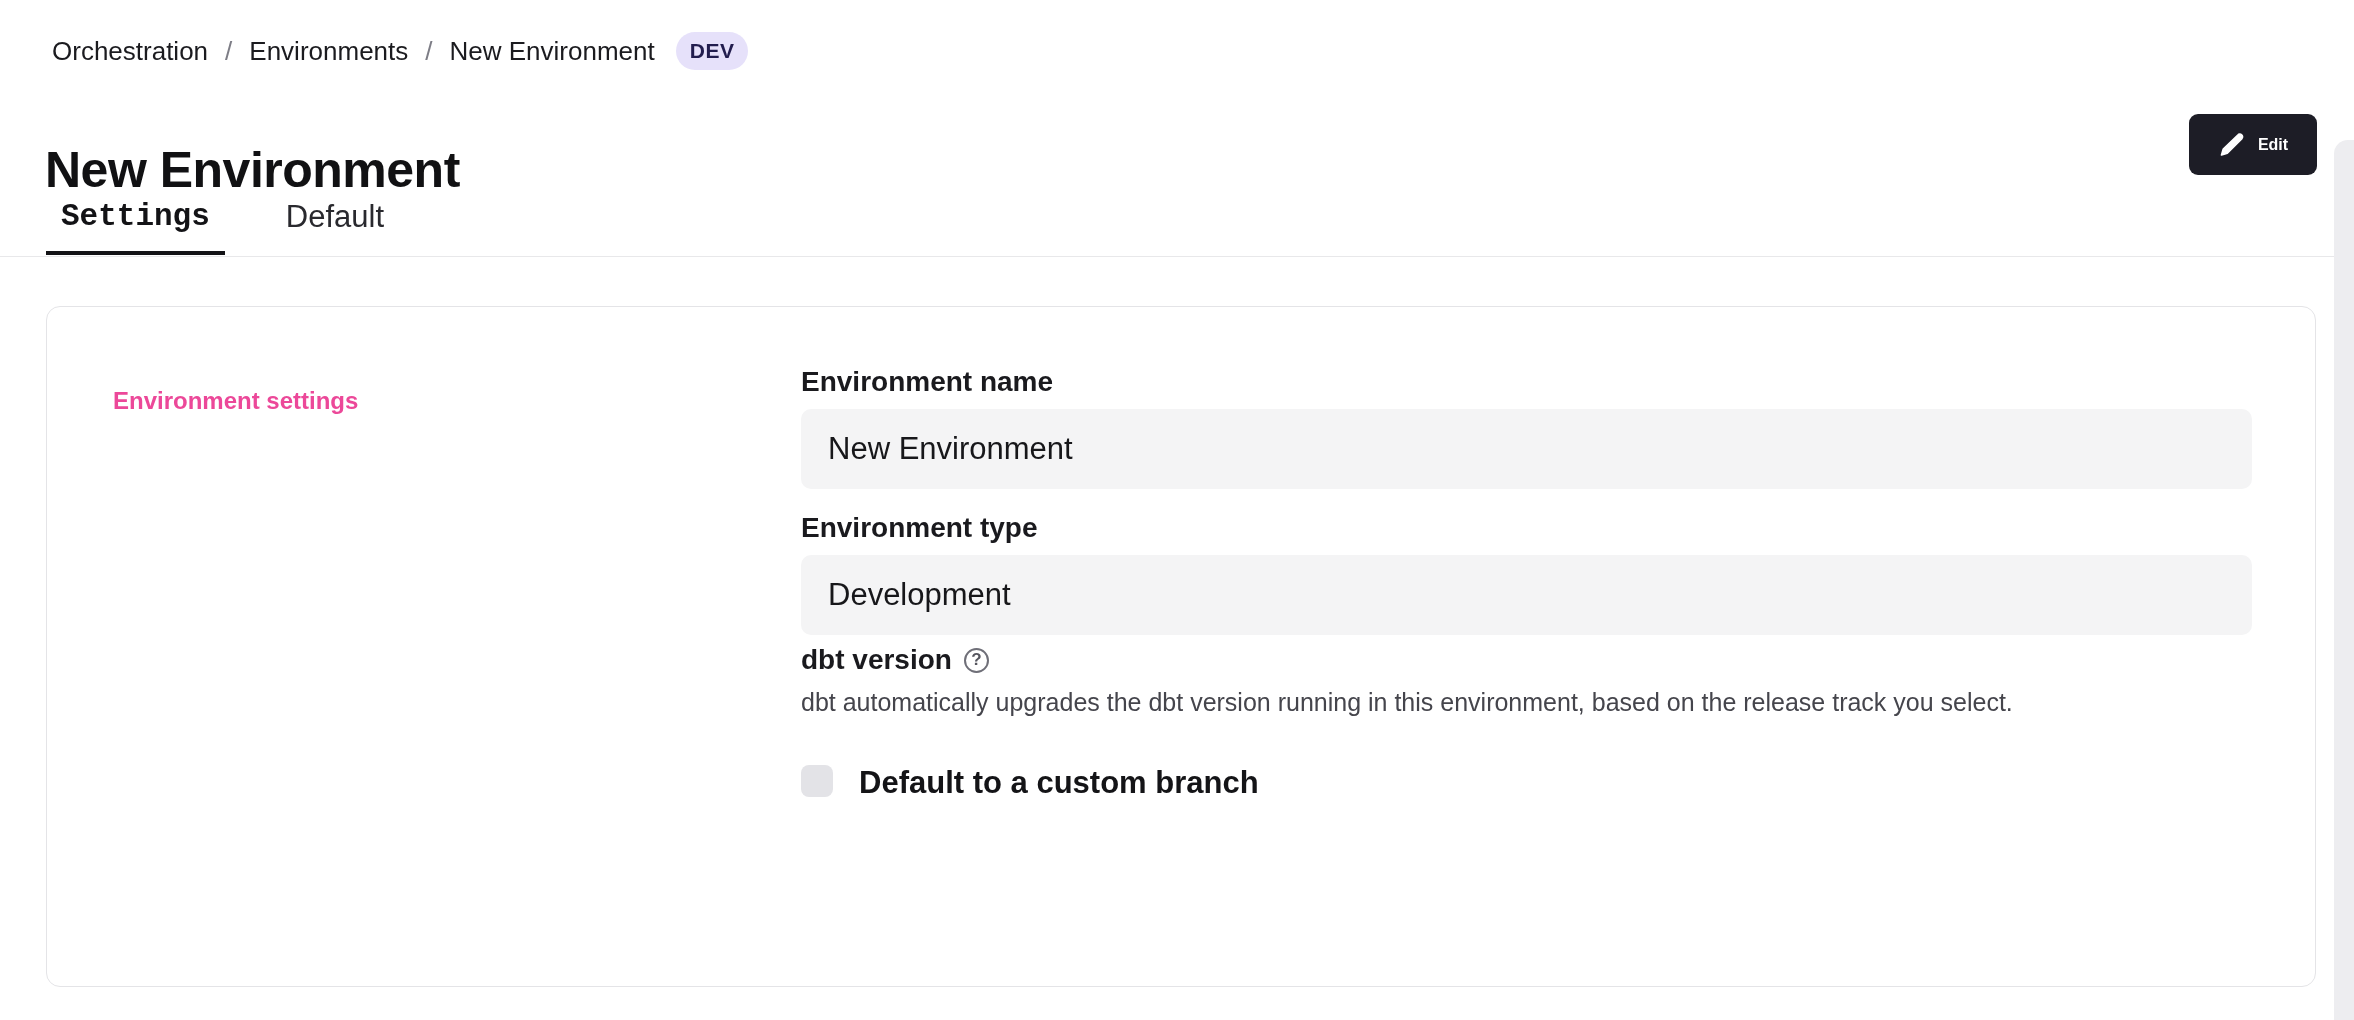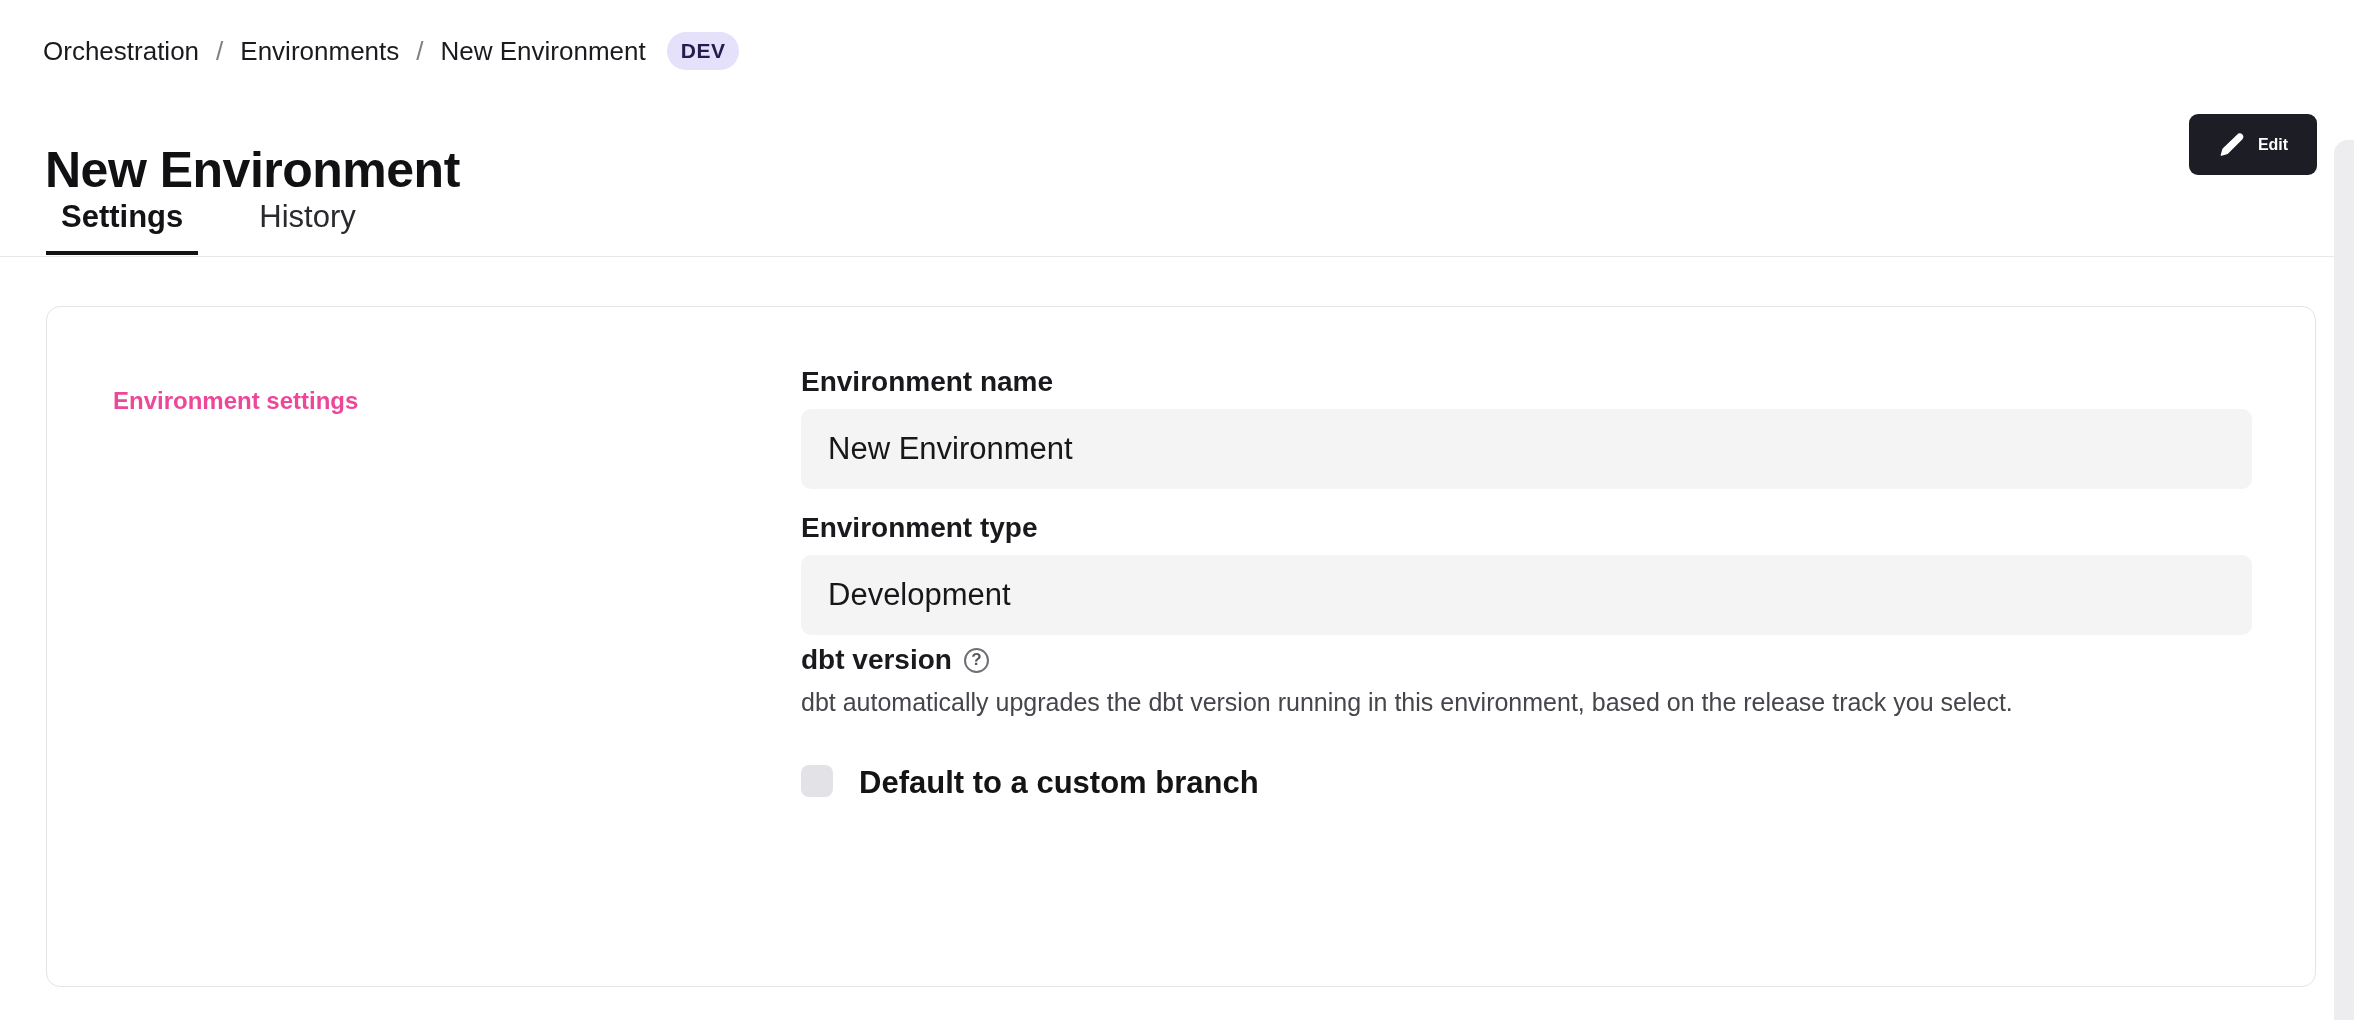--- a/index.html
+++ b/index.html
@@ -8,21 +8,21 @@
     width: 2354px; height: 1020px;
     background: #ffffff;
     font-family: "Liberation Sans", sans-serif;
     color: #18181b;
     position: relative;
     overflow: hidden;
   }
 
   
   .breadcrumb {
-    position: absolute; left: 43px; top: 32px;
+    position: absolute; left: 52px; top: 32px;
     display: flex; align-items: center; gap: 17px;
     font-size: 26px; color: #1b1b1f;
   }
   .crumb { cursor: pointer; }
   .crumb-sep { color: #7d7d86; }
   .env-badge {
     background: #e6e1fa; color: #221d4e;
     font-size: 21px; font-weight: 700; letter-spacing: 0.5px;
     padding: 7px 14px; border-radius: 19px; margin-left: 4px;
   }
@@ -44,21 +44,21 @@
   }
   .edit-btn svg { display: block; }
 
   
   .tabs {
     position: absolute; left: 46px; top: 200px;
     display: flex; gap: 46px;
     font-size: 31px; line-height: 34px;
   }
   .tab { padding: 0 15px 17px 15px; cursor: pointer; }
-  .tab-active { font-weight: 600; color: #131316; border-bottom: 4px solid #131316; }
+  .tab-active { font-weight: 600; color: #131316; border-bottom: 4px solid #131316; font-family: Liberation Mono, monospace; }
   .tab-inactive { font-weight: 400; color: #29292e; }
   .tabs-divider {
     position: absolute; left: 0; top: 256px;
     width: 2354px; height: 1px; background: #e8e8ea;
   }
 
   
   .right-strip {
     position: absolute; right: 0; top: 140px; bottom: 0;
     width: 20px; background: #ededf0;
@@ -133,21 +133,21 @@
 
 <button class="edit-btn">
   <svg width="28" height="28" viewBox="0 0 24 24" fill="none" aria-hidden="true">
     <path d="M17 3.5a2.3 2.3 0 0 1 3.5 3L8 19 3 20.5 4.5 15.5 17 3.5z" fill="#ffffff" stroke="#ffffff" stroke-width="1.4" stroke-linejoin="round"></path>
   </svg>
   <span>Edit</span>
 </button>
 
 <div class="tabs">
   <div class="tab tab-active">Settings</div>
-  <div class="tab tab-inactive">History</div>
+  <div class="tab tab-inactive">Default</div>
 </div>
 <div class="tabs-divider"></div>
 
 <div class="right-strip"></div>
 
 <section class="card">
   <h2 class="section-title">Environment settings</h2>
 
   <div class="form-col">
 

